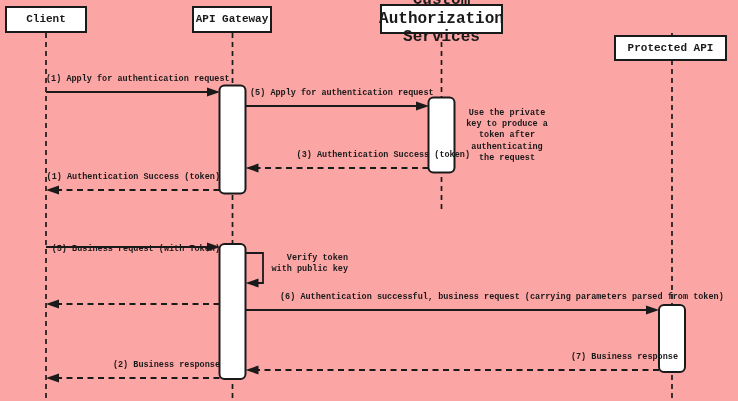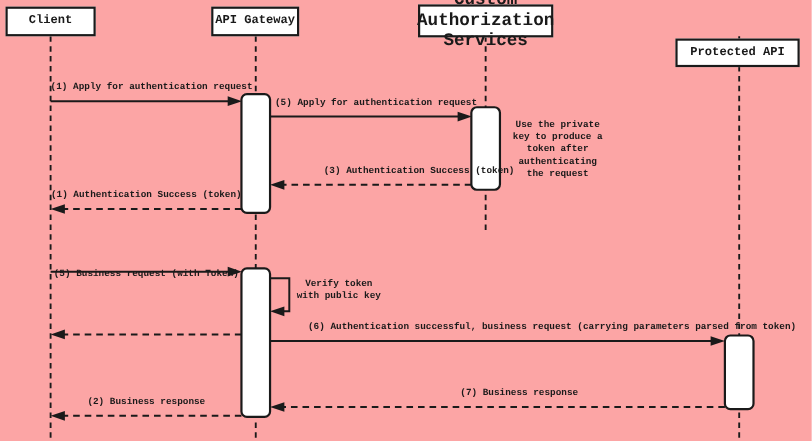--- a/index.html
+++ b/index.html
@@ -7,21 +7,21 @@
     position:relative;width:738px;height:401px;background:#fca5a5;
     font-family:Liberation Mono, monospace;color:#1a1a1a;overflow:hidden;
   }
   svg{position:absolute;left:0;top:0;}
   .actor{
     position:absolute;display:flex;align-items:center;justify-content:center;
     background:#ffffff;border:2px solid #1a1a1a;box-sizing:border-box;
     font-weight:bold;font-size:11px;text-align:center;line-height:1.15;z-index:3;
   }
   .msg-label{
-    position:absolute;font-weight:bold;font-size:8.5px;text-align:center;
+    position:absolute;font-weight:bold;font-size:8.5px;text-align:right;
     white-space:nowrap;z-index:4;color:#1a1a1a;
   }
   .note-label{
     position:absolute;font-weight:bold;font-size:8.5px;text-align:center;
     line-height:1.32;z-index:4;color:#1a1a1a;white-space:normal;
   }
   .wrap{white-space:normal;}
 </style>
 </head>
 <body>
@@ -102,21 +102,21 @@
   </div>
   <div class="actor" style="left:614px;top:7px;width:113px;height:26px;margin-top:28px;">
     <span>Protected API</span>
   </div>
 
   <div class="msg-label" style="left:46px;top:74px;width:174px;">(1) Apply for authentication request</div>
   <div class="msg-label" style="left:250px;top:88px;width:176px;">(5) Apply for authentication request</div>
   <div class="msg-label" style="left:248px;top:150px;width:178px;margin-left:44px;">(3) Authentication Success (token)</div>
   <div class="msg-label" style="left:46px;top:172px;width:174px;">(1) Authentication Success (token)</div>
   <div class="msg-label" style="left:46px;top:244px;width:174px;">(5) Business request (with Token)</div>
-  <div class="msg-label" style="left:268px;top:253px;width:80px;text-align:center;white-space:pre-line;line-height:1.25;">Verify token
+  <div class="msg-label" style="left:268px;top:253px;width:80px;text-align:right;white-space:pre-line;line-height:1.25;">Verify token
 with public key</div>
   <div class="msg-label" style="left:248px;top:292px;width:412px;margin-left:32px;">(6) Authentication successful, business request (carrying parameters parsed from token)</div>
   <div class="msg-label" style="left:248px;top:352px;width:412px;margin-left:18px;">(7) Business response</div>
   <div class="msg-label" style="left:46px;top:360px;width:174px;">(2) Business response</div>
 
   <div class="note-label" style="left:462px;top:108px;width:90px;">Use the private key to produce a token after authenticating the request</div>
 
 </div>
 
 </body></html>

